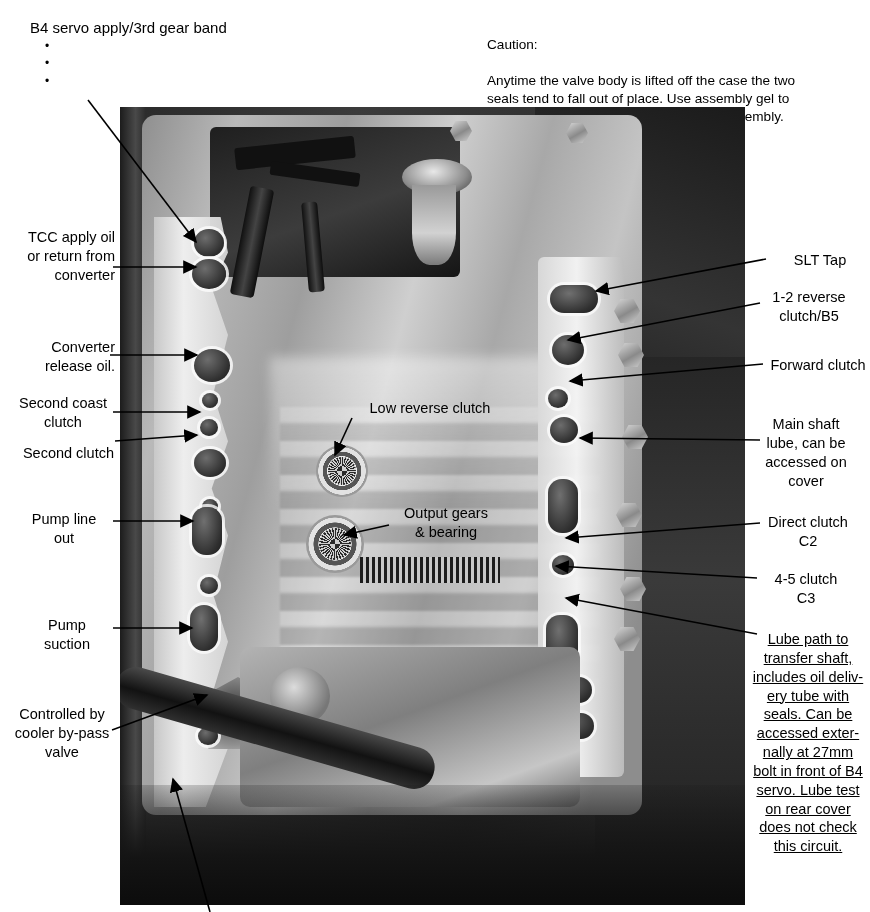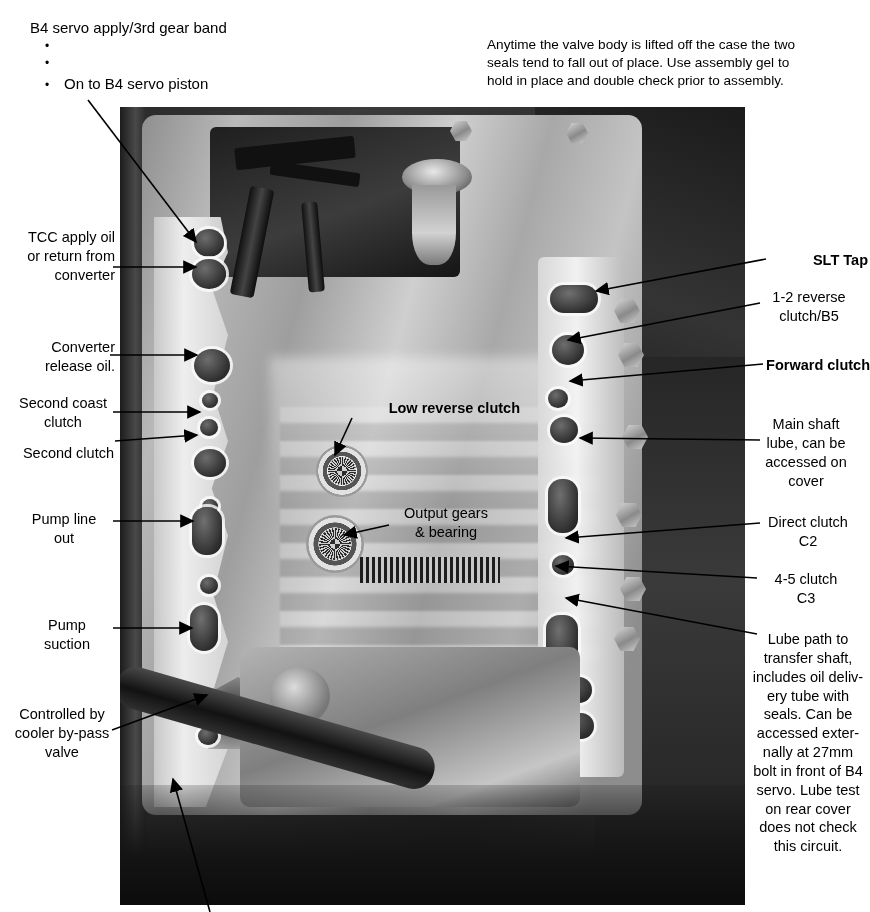--- a/index.html
+++ b/index.html
@@ -5,21 +5,21 @@
   html,body{margin:0;padding:0;background:#ffffff;}
   body{width:870px;height:912px;position:relative;overflow:hidden;
        font-family:"Liberation Sans","DejaVu Sans",sans-serif;color:#000;}
 
   .page{position:absolute;left:0;top:0;width:870px;height:842px;}
 
   
   .txt{position:absolute;font-size:14.5px;line-height:1.30;color:#000;white-space:pre-line;}
   .c{text-align:center;}
   .r{text-align:right;}
-  .l{text-align:right;font-weight:bold;}
+  .l{text-align:center;}
 
   
   #heading{left:30px;top:18px;font-size:15px;}
   #bullets{position:absolute;left:30px;top:38px;width:330px;}
   .bullet-row{display:flex;align-items:baseline;font-size:15px;line-height:1.45;}
   .bullet-dot{width:34px;text-align:center;font-size:12px;}
   .bullet-txt{flex:1;}
 
   
   #caution{left:487px;top:18px;width:330px;font-size:13.6px;line-height:1.32;}
@@ -110,25 +110,25 @@
 
   <div id="bullets">
     <div class="bullet-row">
       <span class="bullet-dot">•</span>
     </div>
     <div class="bullet-row">
       <span class="bullet-dot">•</span>
     </div>
     <div class="bullet-row">
       <span class="bullet-dot">•</span>
-      <span class="bullet-txt">On to B4  servo piston</span>
     </div>
   </div>
 
   <div id="caution" class="txt">
+    <div>Caution:</div>
     <div>Anytime the valve body is lifted off the case the two seals tend to fall out of place.  Use assembly gel to hold in place and double check prior to assembly.</div>
   </div>
 
   <div id="photo">
     <div class="ph-layer bg-dark"></div>
     <div class="dark-ur"></div>
     <div class="dark-rr"></div>
     <div class="dark-left"></div>
 
     <div class="case"></div>
@@ -256,21 +256,21 @@
 clutch/B5</div>
   <div class="txt l" style="left:766px;top:356px;width:104px;">Forward clutch</div>
   <div class="txt c" style="left:752px;top:415px;width:108px;">Main shaft
 lube, can be
 accessed on
 cover</div>
   <div class="txt c" style="left:752px;top:513px;width:112px;">Direct clutch
 C2</div>
   <div class="txt c" style="left:752px;top:570px;width:108px;">4-5 clutch
 C3</div>
-  <div class="txt c" style="left:750px;top:630px;width:116px;">Lube path to
+  <div class="txt c" style="left:750px;top:630px;width:116px;text-decoration:underline;">Lube path to
 transfer shaft,
 includes oil deliv-
 ery tube with
 seals.  Can be
 accessed exter-
 nally at 27mm
 bolt in front of B4
 servo.  Lube test
 on rear cover
 does not check

